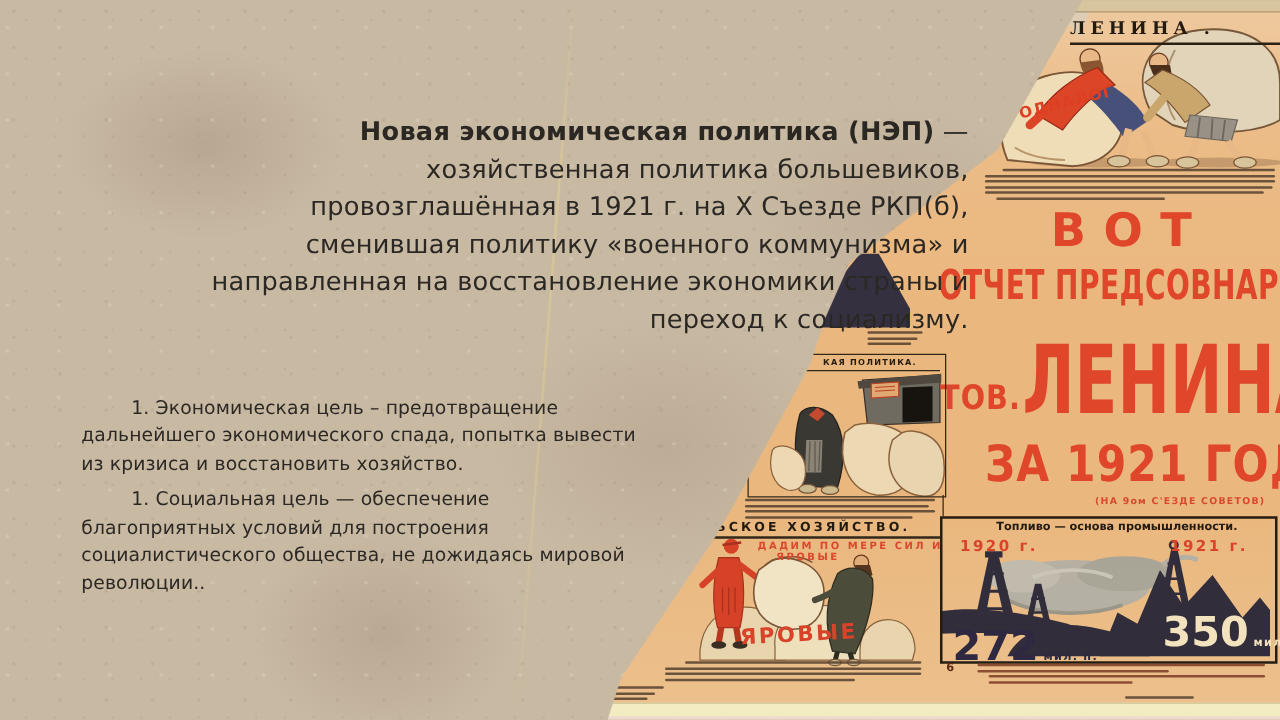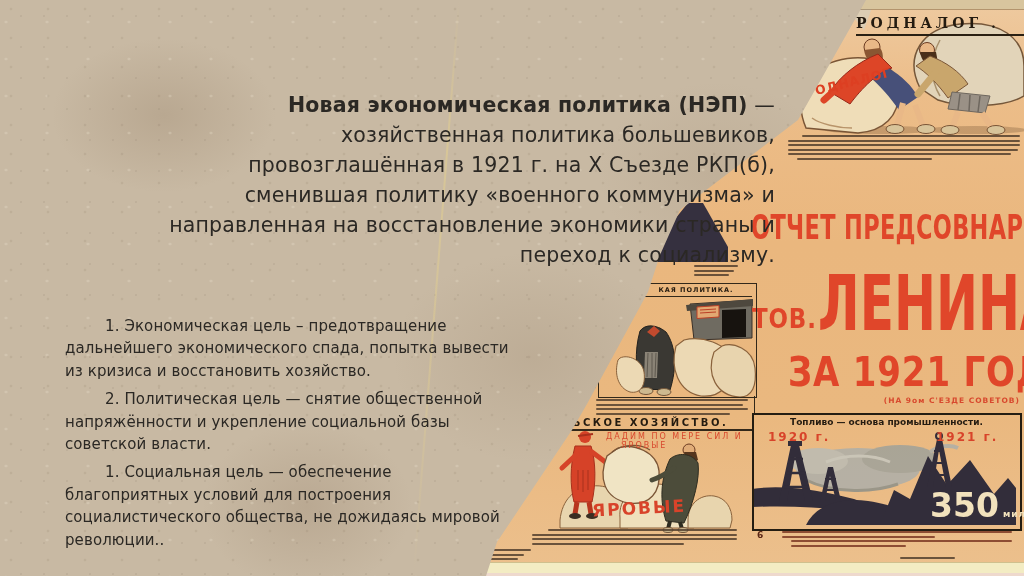--- a/index.html
+++ b/index.html
@@ -47,37 +47,37 @@
   .p-vot{position:absolute;left:790px;top:166px;width:200px;text-align:center;
     font-size:37px;font-weight:bold;letter-spacing:14px;padding-left:14px;line-height:1;}
   .p-otchet{position:absolute;left:751px;top:211px;font-size:33px;font-weight:bold;line-height:1;
     letter-spacing:.5px;transform:scaleX(.68);transform-origin:left top;white-space:nowrap;}
   .p-tov{position:absolute;left:752px;top:305px;font-size:27px;font-weight:bold;line-height:1;
     letter-spacing:1px;transform:scaleX(.85);transform-origin:left top;}
   .p-lenin{position:absolute;left:818px;top:266px;font-size:76px;font-weight:bold;line-height:1;
     transform:scaleX(.66);transform-origin:left top;white-space:nowrap;}
   .p-zagod{position:absolute;left:788px;top:352px;font-size:40px;font-weight:bold;line-height:1;
     letter-spacing:1px;transform:scaleX(.85);transform-origin:left top;white-space:nowrap;}
-  .p-congress{position:absolute;left:876px;top:396px;width:144px;text-align:right;
+  .p-congress{position:absolute;left:876px;top:396px;width:144px;text-align:left;
     font-size:7.5px;font-weight:bold;letter-spacing:1px;color:#d8492e;}
 
   .p-panel1{position:absolute;left:598px;top:283px;width:157px;height:113px;border:1.5px solid #32281a;}
   .p-panel1-title{position:absolute;left:640px;top:286px;width:112px;text-align:center;
     font-size:6.5px;font-weight:bold;letter-spacing:1px;color:#241b10;
     border-bottom:1px solid #32281a;padding-bottom:2px;}
   .p-panel2-title{position:absolute;left:562px;top:417px;font-size:10px;font-weight:bold;
     letter-spacing:2.5px;color:#241b10;white-space:nowrap;}
   .rule-h{position:absolute;height:1.5px;background:#32281a;}
   .rule-v{position:absolute;width:1.5px;background:#32281a;}
-  .p-dadim{position:absolute;font-size:8px;font-weight:normal;color:#d8492e;letter-spacing:2px;white-space:nowrap;}
+  .p-dadim{position:absolute;font-size:8px;font-weight:bold;color:#d8492e;letter-spacing:2px;white-space:nowrap;}
   .p-yarovye{position:absolute;left:592px;top:498px;font-size:17px;font-weight:bold;color:#d8432a;
     letter-spacing:2px;transform:rotate(-3deg);}
 
   .p-fuel{position:absolute;left:752px;top:413px;width:266px;height:114px;border:2px solid #241d12;}
-  .p-fuel-title{position:absolute;left:790px;top:417px;width:200px;text-align:left;
+  .p-fuel-title{position:absolute;left:790px;top:417px;width:200px;text-align:right;
     font-size:9px;font-weight:bold;color:#241b10;}
   .p-year{position:absolute;font-size:12px;font-weight:bold;color:#d8432a;letter-spacing:2px;white-space:nowrap;}
   .p-value{position:absolute;white-space:nowrap;}
   .p-value .big{font-size:33px;font-weight:bold;line-height:1;}
   .p-value .unit{font-size:9px;font-weight:bold;letter-spacing:1px;margin-left:4px;}
   .v1920{color:#2e2940;}
   .v1921{color:#f2e2bd;}
   .p-fn{position:absolute;left:757px;top:530px;font-size:9px;font-weight:bold;color:#5a2616;}
 
   .tlines{position:absolute;}
@@ -190,32 +190,33 @@
         <path d="M823,490 L838,490 M825,479 L836,479" stroke="#322d3a" stroke-width="2"></path>
         <path d="M880,525 L894,490 L910,499 L928,456 L947,485 L970,460 L994,494 L1008,478 L1016,488 L1016,525 Z" fill="#322d3a"></path>
         <path d="M927,487 L937,439 L942,439 L952,487 L946,487 L939,450 L933,487 Z" fill="#322d3a"></path>
         <path d="M930,475 L948,475 M932,463 L946,463 M934,451 L944,451" stroke="#322d3a" stroke-width="2"></path>
         <circle cx="939" cy="436" r="3" fill="none" stroke="#322d3a" stroke-width="2"></circle>
       </g>
     </svg>
 
     <div class="p-tape"></div>
 
-    <div class="p-toptitle">РОДНАЛОГ .</div>
+    <div class="p-toptitle">ЛЕНИНА .</div>
     <div class="p-sacklabel">РОДНАЛОГ</div>
 
     <div class="tlines" style="left:788px;top:135px;width:232px;">
       <div class="tl" style="width:94%;margin-left:6%;"></div>
       <div class="tl"></div>
       <div class="tl"></div>
       <div class="tl" style="width:99%;"></div>
       <div class="tl" style="width:96%;"></div>
       <div class="tl" style="width:58%;margin-left:4%;"></div>
     </div>
 
+    <div class="p-vot red">ВОТ</div>
     <div class="p-otchet red">ОТЧЕТ ПРЕДСОВНАРКОМА</div>
     <div class="p-tov red">ТОВ.</div>
     <div class="p-lenin red">ЛЕНИНА</div>
     <div class="p-zagod red">ЗА 1921 ГОД.</div>
     <div class="p-congress">(НА 9ом С'ЕЗДЕ СОВЕТОВ)</div>
 
     <div class="tlines" style="left:694px;top:265px;width:44px;">
       <div class="tl"></div>
       <div class="tl" style="width:90%;"></div>
       <div class="tl" style="width:80%;"></div>
@@ -248,20 +249,23 @@
     <div class="tlines" style="left:487px;top:549px;width:44px;">
       <div class="tl"></div>
       <div class="tl" style="width:85%;"></div>
       <div class="tl" style="width:70%;"></div>
     </div>
 
     <div class="p-fuel"></div>
     <div class="p-fuel-title">Топливо — основа промышленности.</div>
     <div class="p-year" style="left:768px;top:430px;">1920 г.</div>
     <div class="p-year" style="left:936px;top:430px;">1921 г.</div>
+    <div class="p-value v1920" style="left:762px;top:500px;">
+      <span class="big">272</span><span class="unit">мил. п.</span>
+    </div>
     <div class="p-value v1921" style="left:930px;top:489px;">
       <span class="big">350</span><span class="unit">мил. п.</span>
     </div>
     <div class="p-fn">6</div>
     <div class="tlines" style="left:772px;top:531px;width:240px;">
       <div class="tl red" style="width:96%;margin-left:4%;"></div>
       <div class="tl red" style="width:64%;margin-left:4%;"></div>
       <div class="tl red" style="width:92%;margin-left:8%;"></div>
       <div class="tl red" style="width:48%;margin-left:8%;"></div>
     </div>
@@ -276,22 +280,19 @@
   <div class="textblock">
     <p class="lead"><b>Новая экономическая политика (НЭП)</b><span> —
 хозяйственная политика большевиков,
 провозглашённая в 1921 г. на X Съезде РКП(б),
 сменившая политику «военного коммунизма» и
 направленная на восстановление экономики страны и
 переход к социализму.</span></p>
     <p class="goal">1. Экономическая цель – предотвращение
 дальнейшего экономического спада, попытка вывести
 из кризиса и восстановить хозяйство.</p>
-    <p class="goal">2. Политическая цель — снятие общественной
-напряжённости и укрепление социальной базы
-советской власти.</p>
     <p class="goal">1. Социальная цель — обеспечение
 благоприятных условий для построения
 социалистического общества, не дожидаясь мировой
 революции..</p>
   </div>
 
 </div>
 
 </body></html>

